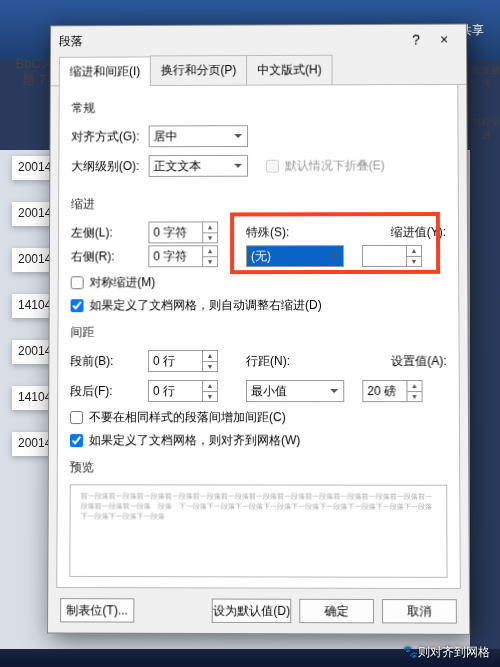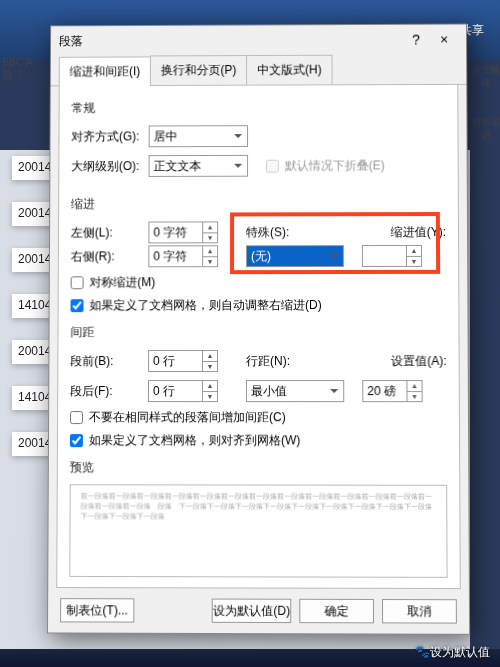--- a/index.html
+++ b/index.html
@@ -3,21 +3,21 @@
 <meta charset="utf-8">
 <style>
 * { margin: 0; padding: 0; box-sizing: border-box; font-family: "Microsoft YaHei", "SimSun", sans-serif; }
 body { width: 500px; height: 667px; background: #2a3a5c; overflow: hidden; position: relative; }
 
 .bg-ribbon { position: absolute; top: 0; left: 0; right: 0; height: 60px; background: linear-gradient(#2b579a,#1e3f6f); display:flex; justify-content:flex-end; align-items:center; padding:4px 8px; gap:12px; }
 .bg-user { color:#fff; font-size:11px; }
 .bg-share { color:#fff; font-size:12px; padding:4px 8px; }
 .bg-toolbar { position:absolute; top:50px; right:0; width:30px; height:400px; display:flex; flex-direction:column; gap:12px; padding-top:14px; align-items:flex-end; }
 .bg-toolbtn { width:28px; height:40px; color:#444; font-size:9px; text-align:center; }
-.bg-left { position:absolute; left:0; top:50px; width:68px; color:#444; font-size:11px; padding:6px 2px;}
+.bg-left { position:absolute; left:0; top:50px; width:68px; color:#444; font-size:13px; padding:6px 2px;text-align:center;}
 .bg-doc { position:absolute; left:0; right:30px; top:150px; bottom:0; background:#d8dde6; }
 .bg-row { background:#fff; margin:6px 12px 22px 12px; height:24px; font-size:12px; padding:4px 6px; color:#222; box-shadow:0 2px 6px rgba(0,0,0,.25); }
 .watermark { position:absolute; bottom:6px; right:10px; color:#fff; font-size:12px; text-shadow:0 0 3px #000; z-index:100;}
 .taskbar { position:absolute; bottom:0; left:0; right:0; height:18px; background:linear-gradient(#1a2540,#0d1530); z-index:90;}
 
 .dialog { position:absolute; left:48px; top:22px; width:420px; height:610px; background:#f0f0f0; border:1px solid #888; box-shadow:4px 6px 24px rgba(0,0,0,.55); display:flex; flex-direction:column; transform:perspective(1400px) rotateX(2deg) rotateY(-1deg); }
 .titlebar { height:30px; display:flex; align-items:center; padding:0 8px; font-size:12px; }
 .titlebar .title { flex:1; }
 .titlebar .help, .titlebar .close { width:28px; text-align:center; font-size:14px; cursor:pointer; }
 .tabs { display:flex; border-bottom:1px solid #bbb; padding:0 8px; gap:0; font-size:12px; }
@@ -205,13 +205,13 @@
   </div>
 
   <div class="btnrow">
     <button class="btn left">制表位(T)...</button>
     <button class="btn">设为默认值(D)</button>
     <button class="btn">确定</button>
     <button class="btn">取消</button>
   </div>
 </div>
 
-<div class="watermark">🐾<span>设为默认值</span></div>
+<div class="watermark">🐾<span>则对齐到网格</span></div>
 
 </body></html>

